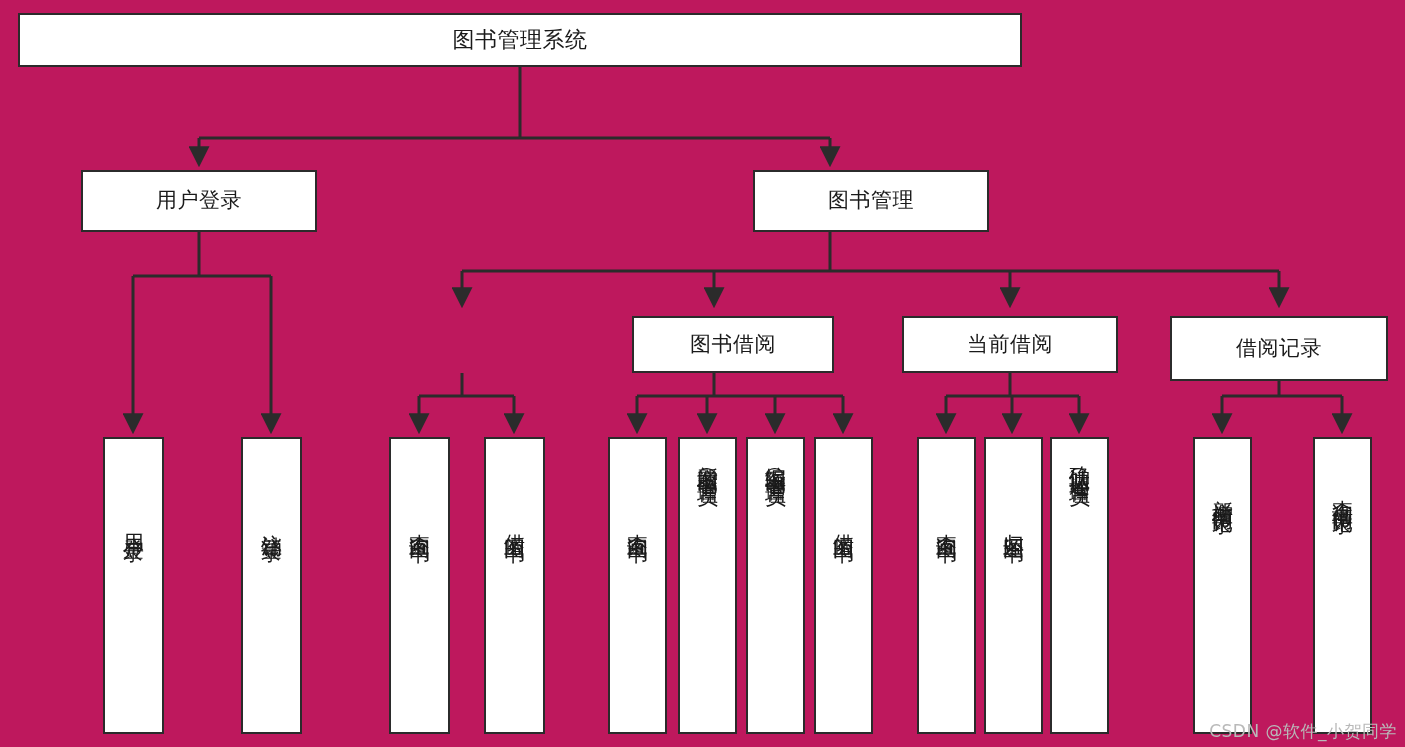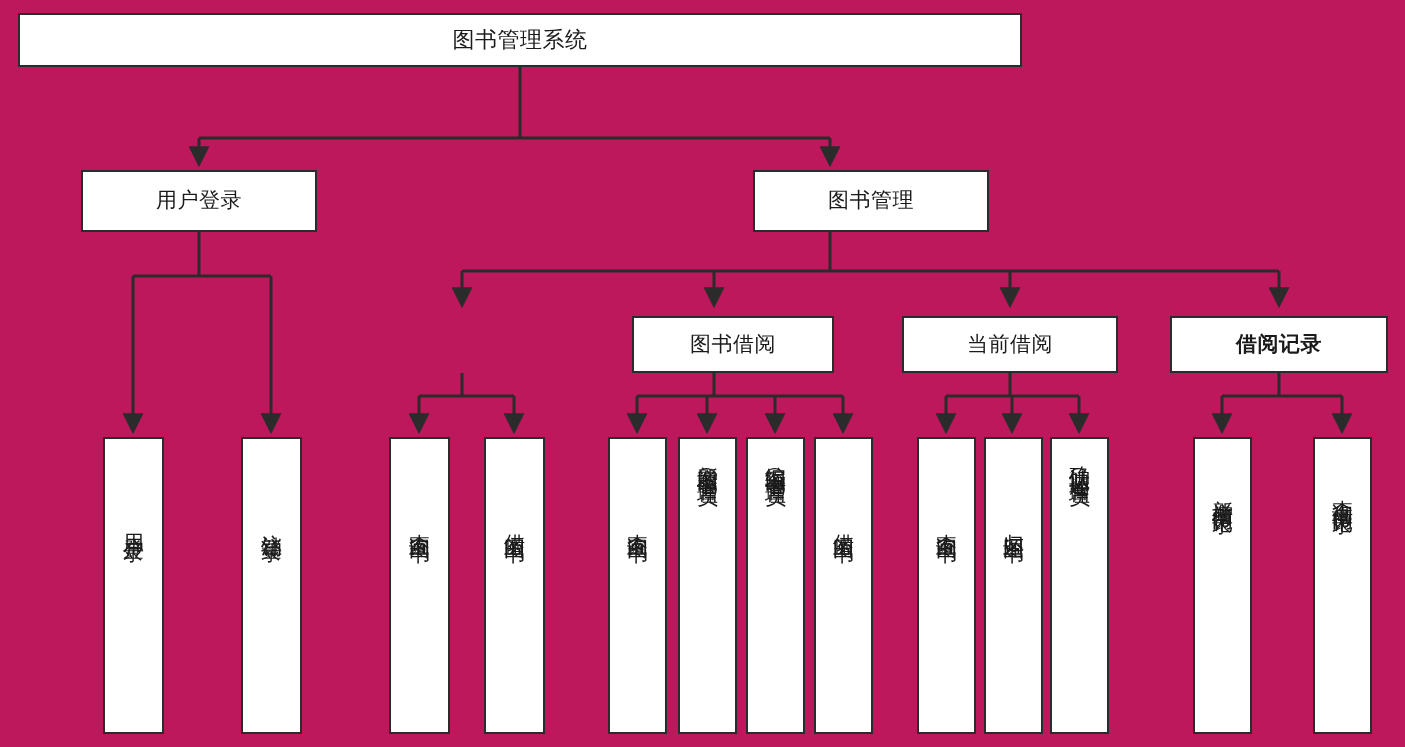--- a/index.html
+++ b/index.html
@@ -136,21 +136,21 @@
 
 
   <div class="node horiz" style="left:632px; top:316px; width:202px; height:57px;align-items:center;">
     <span>图书借阅</span>
   </div>
 
   <div class="node horiz" style="left:902px; top:316px; width:216px; height:57px;">
     <span>当前借阅</span>
   </div>
 
-  <div class="node horiz" style="left:1170px; top:316px; width:218px; height:57px;font-weight:bold;">
+  <div class="node horiz" style="left:1170px; top:316px; width:218px; height:65px;">
     <span>借阅记录</span>
   </div>
 
   <div class="node vert" style="left:103px; top:437px; width:61px; height:297px;">
     <span class="vert-label" style="margin-top:78px;">用户登录</span>
   </div>
 
   <div class="node vert" style="left:241px; top:437px; width:61px; height:297px;">
     <span class="vert-label" style="margin-top:78px;">注销登录</span>
   </div>
@@ -192,14 +192,15 @@
   </div>
 
   <div class="node vert" style="left:1193px; top:437px; width:59px; height:297px;">
     <span class="vert-label" style="margin-top:44px;">新增借阅记录</span>
   </div>
 
   <div class="node vert" style="left:1313px; top:437px; width:59px; height:297px;">
     <span class="vert-label" style="margin-top:44px;">查询借阅记录</span>
   </div>
 
+  <div class="watermark">CSDN @软件_小贺同学</div>
 
 </div>
 
 </body></html>

